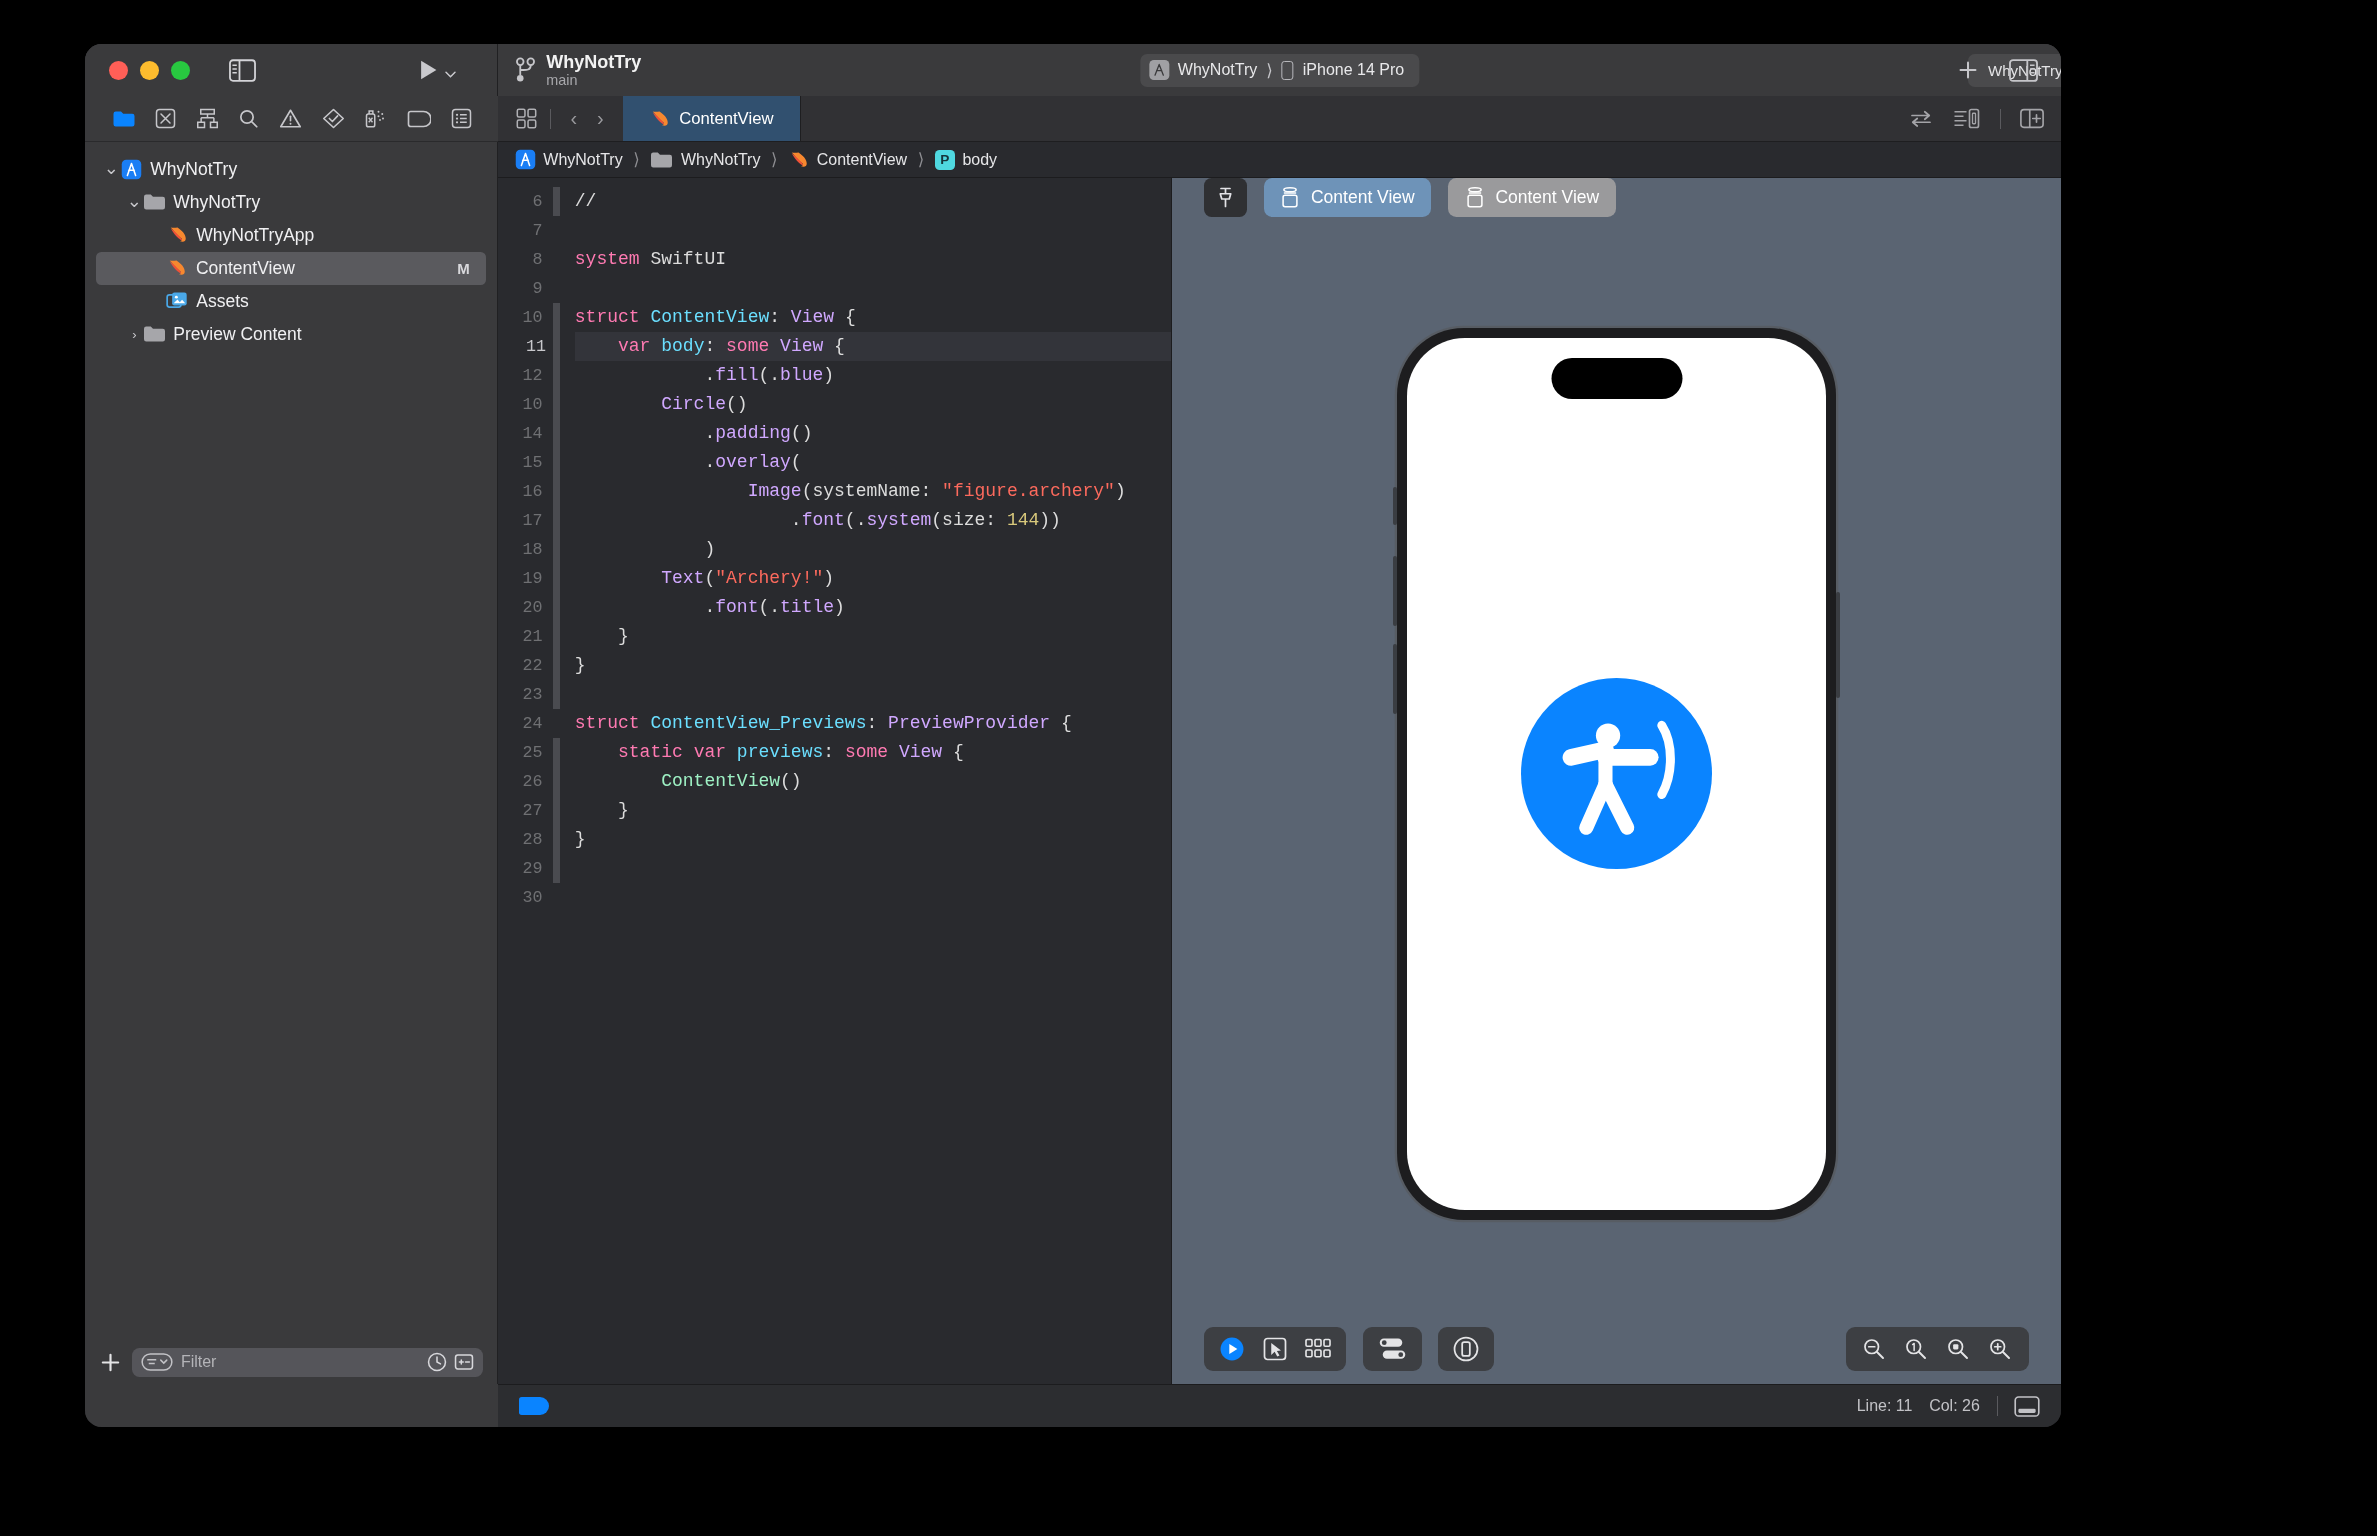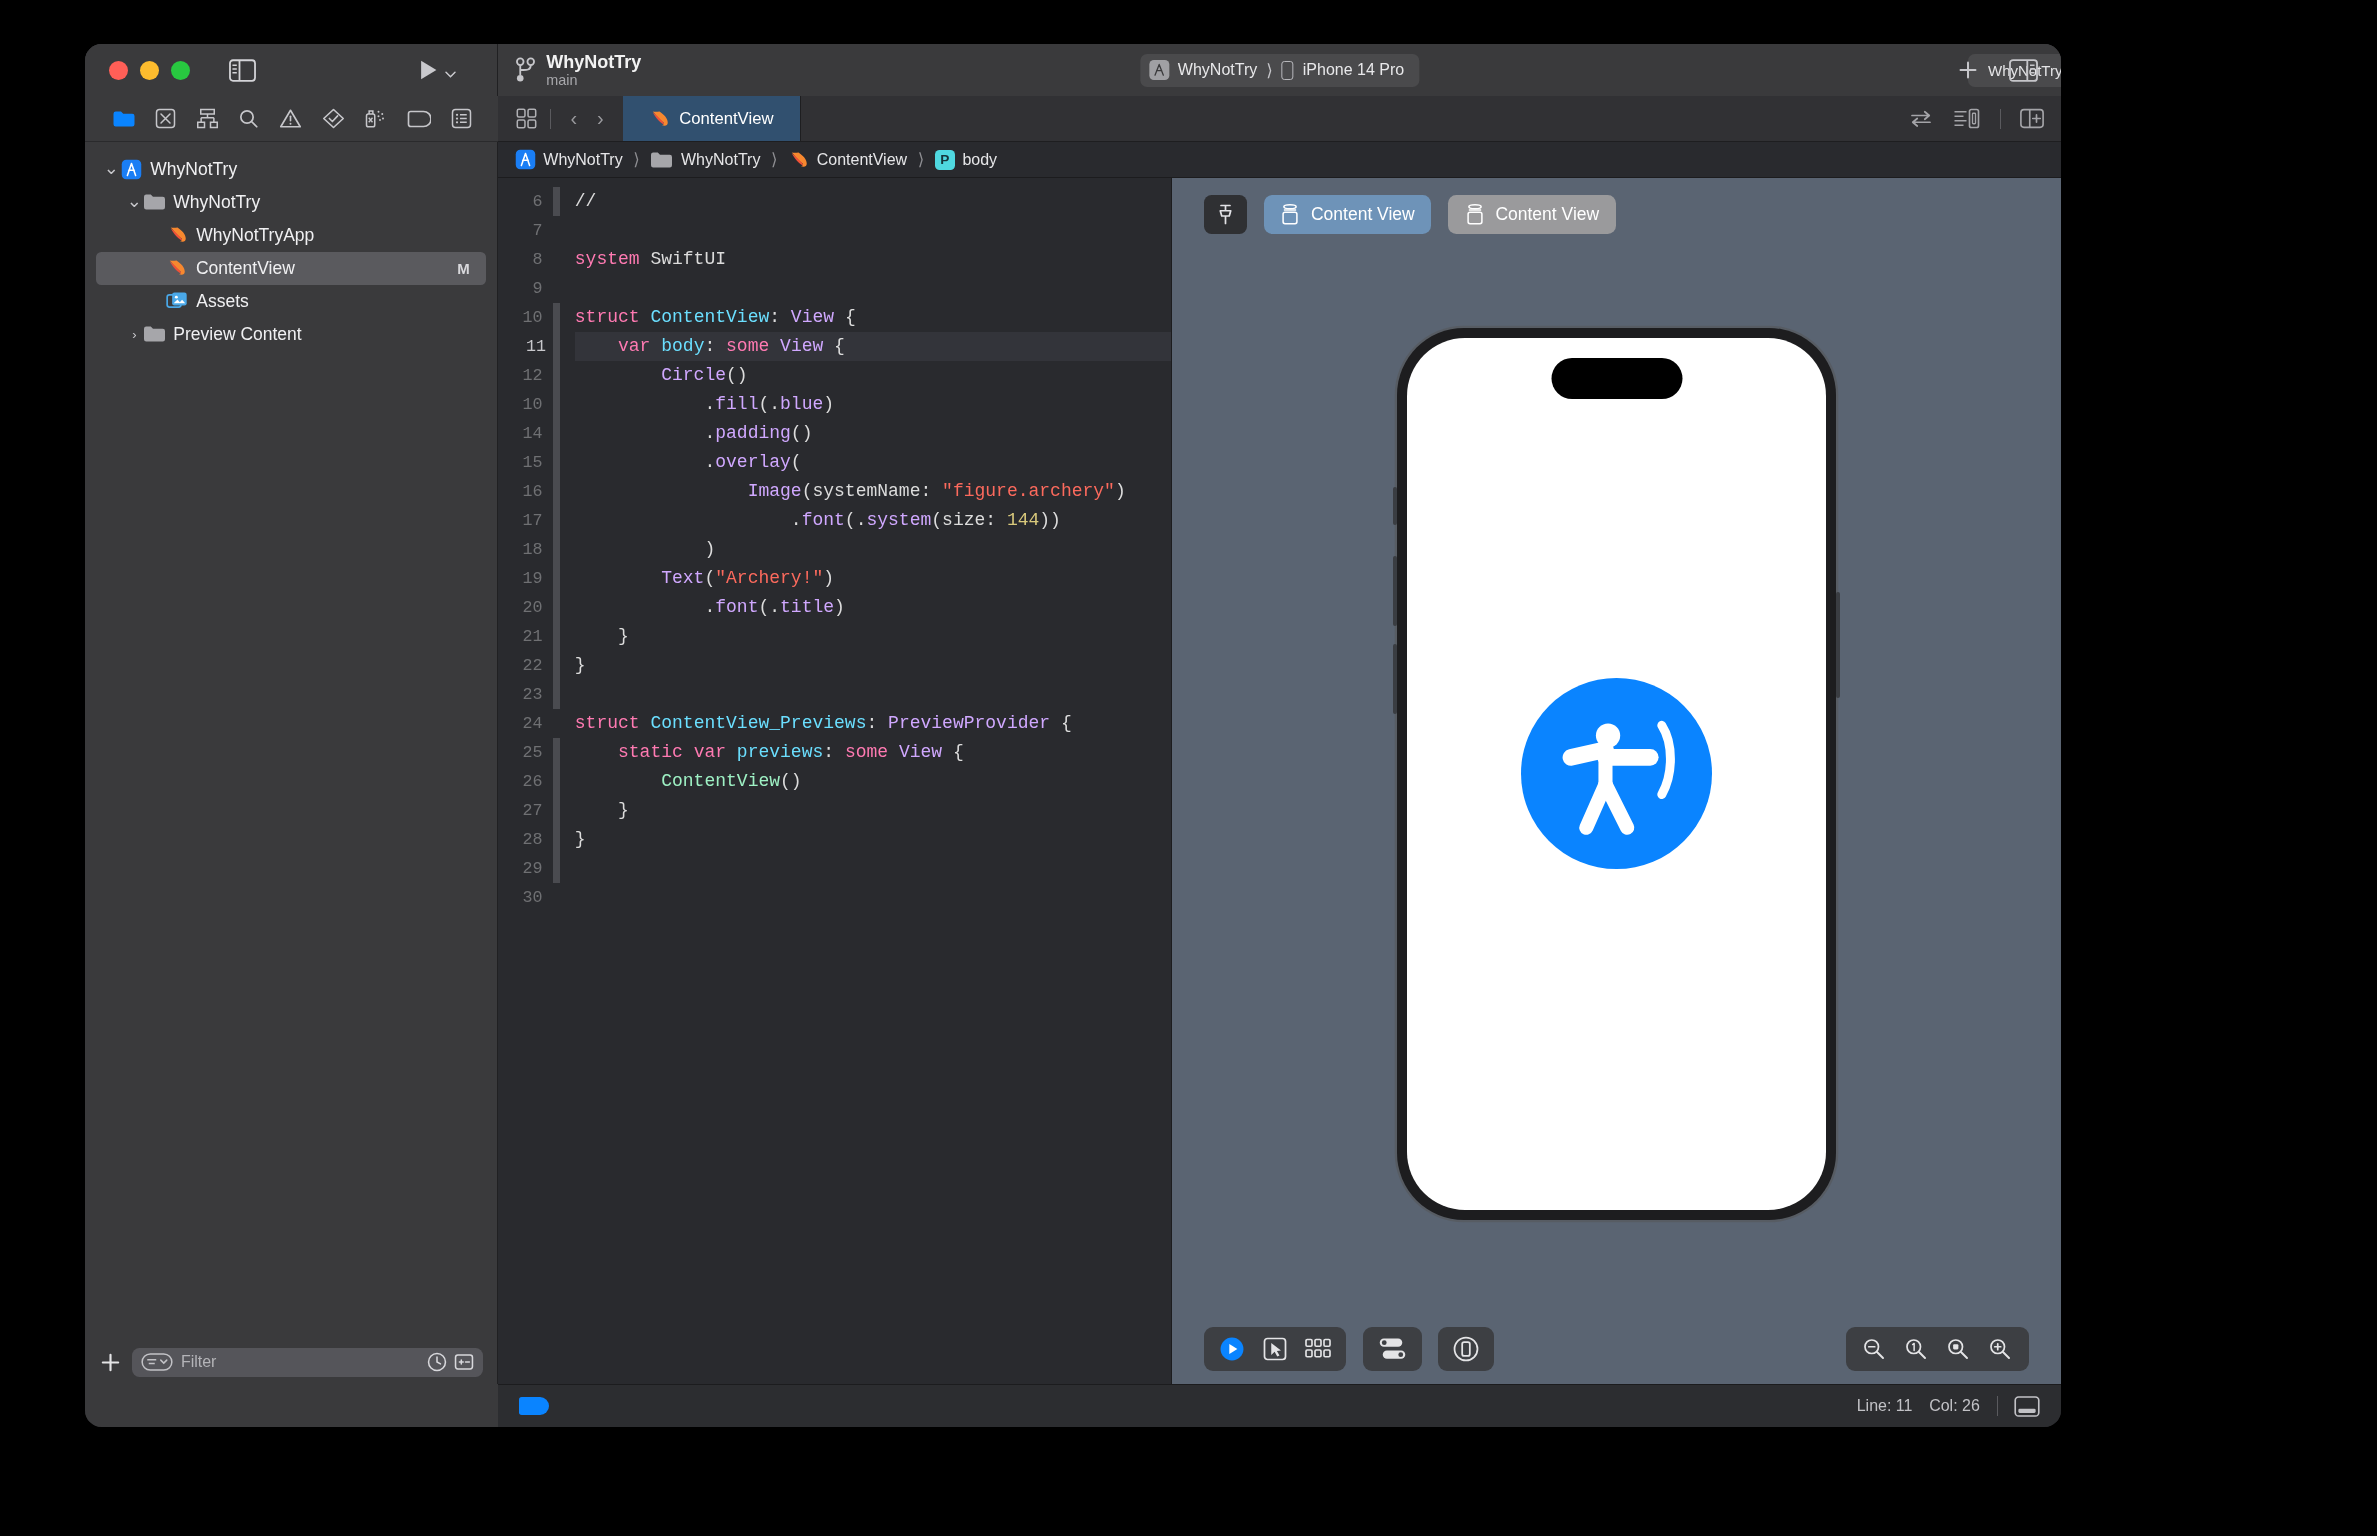--- a/index.html
+++ b/index.html
@@ -115,21 +115,21 @@
         font-size:18px; color:#dcdcdc; white-space:pre; }
   .cl.hl { background:#33343a; }
   .kw{color:#ff7ab2;} .ty{color:#6bdfff;} .ty2{color:#d0a8ff;}
   .fn{color:#d0a8ff;} .st{color:#fc6a5d;} .nm{color:#d9c97c;}
   .mint{color:#9ef1c4;} .pl{color:#dcdcdc;}
 
   
   .canvas { width:890px; flex:0 0 890px; background:#5a6472;
             display:flex; flex-direction:column; border-left:0.8px solid #1c1c1e;
             position:relative; }
-  .canvas-top { height:56px; display:flex; align-items:flex-end; gap:16.7px; padding:0 32px; }
+  .canvas-top { height:56px; display:flex; align-items:flex-start; gap:16.7px; padding:0 32px; }
   .pin-btn { width:43px; height:39px; border-radius:7.6px; background:#2f3033;
     display:flex; align-items:center; justify-content:center; }
   .var-pill { height:39px; border-radius:8.3px; display:flex; align-items:center;
     gap:10.6px; padding:0 16.7px; }
   .var-pill.active { background:#6e93b8; }
   .var-pill.inactive { background:#9a9a9c; }
   .var-txt { color:#fff; font-size:17.5px; }
 
   .canvas-stage { flex:1; display:flex; align-items:center; justify-content:center;
                   position:relative; }
@@ -523,22 +523,22 @@
               <div class="rb on"></div>
               <div class="rb"></div>
             </div>
           <div class="codetext" id="codetext">
               <div class="cl"><span class="pl">//</span></div>
               <div class="cl">&nbsp;</div>
               <div class="cl"><span class="kw">system</span><span class="pl"> SwiftUI</span></div>
               <div class="cl">&nbsp;</div>
               <div class="cl"><span class="kw">struct</span><span class="pl"> </span><span class="ty">ContentView</span><span class="pl">: </span><span class="ty2">View</span><span class="pl"> {</span></div>
               <div class="cl hl"><span class="pl">    </span><span class="kw">var</span><span class="pl"> </span><span class="ty">body</span><span class="pl">: </span><span class="kw">some</span><span class="pl"> </span><span class="ty2">View</span><span class="pl"> {</span></div>
+              <div class="cl"><span class="pl">            .</span><span class="fn">fill</span><span class="pl">(.</span><span class="fn">blue</span><span class="pl">)</span></div>
               <div class="cl"><span class="pl">        </span><span class="ty2">Circle</span><span class="pl">()</span></div>
-              <div class="cl"><span class="pl">            .</span><span class="fn">fill</span><span class="pl">(.</span><span class="fn">blue</span><span class="pl">)</span></div>
               <div class="cl"><span class="pl">            .</span><span class="fn">padding</span><span class="pl">()</span></div>
               <div class="cl"><span class="pl">            .</span><span class="fn">overlay</span><span class="pl">(</span></div>
               <div class="cl"><span class="pl">                </span><span class="ty2">Image</span><span class="pl">(systemName: </span><span class="st">"figure.archery"</span><span class="pl">)</span></div>
               <div class="cl"><span class="pl">                    .</span><span class="fn">font</span><span class="pl">(.</span><span class="fn">system</span><span class="pl">(size: </span><span class="nm">144</span><span class="pl">))</span></div>
               <div class="cl"><span class="pl">            )</span></div>
               <div class="cl"><span class="pl">        </span><span class="ty2">Text</span><span class="pl">(</span><span class="st">"Archery!"</span><span class="pl">)</span></div>
               <div class="cl"><span class="pl">            .</span><span class="fn">font</span><span class="pl">(.</span><span class="fn">title</span><span class="pl">)</span></div>
               <div class="cl"><span class="pl">    }</span></div>
               <div class="cl"><span class="pl">}</span></div>
               <div class="cl">&nbsp;</div>

